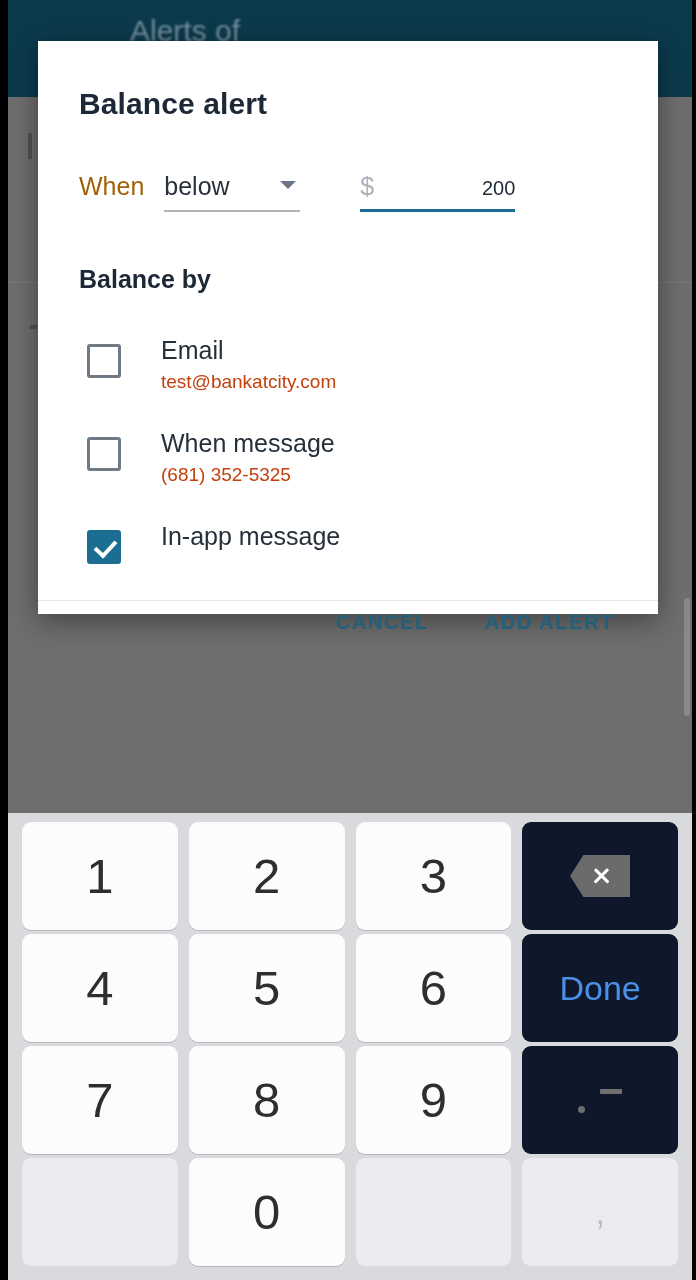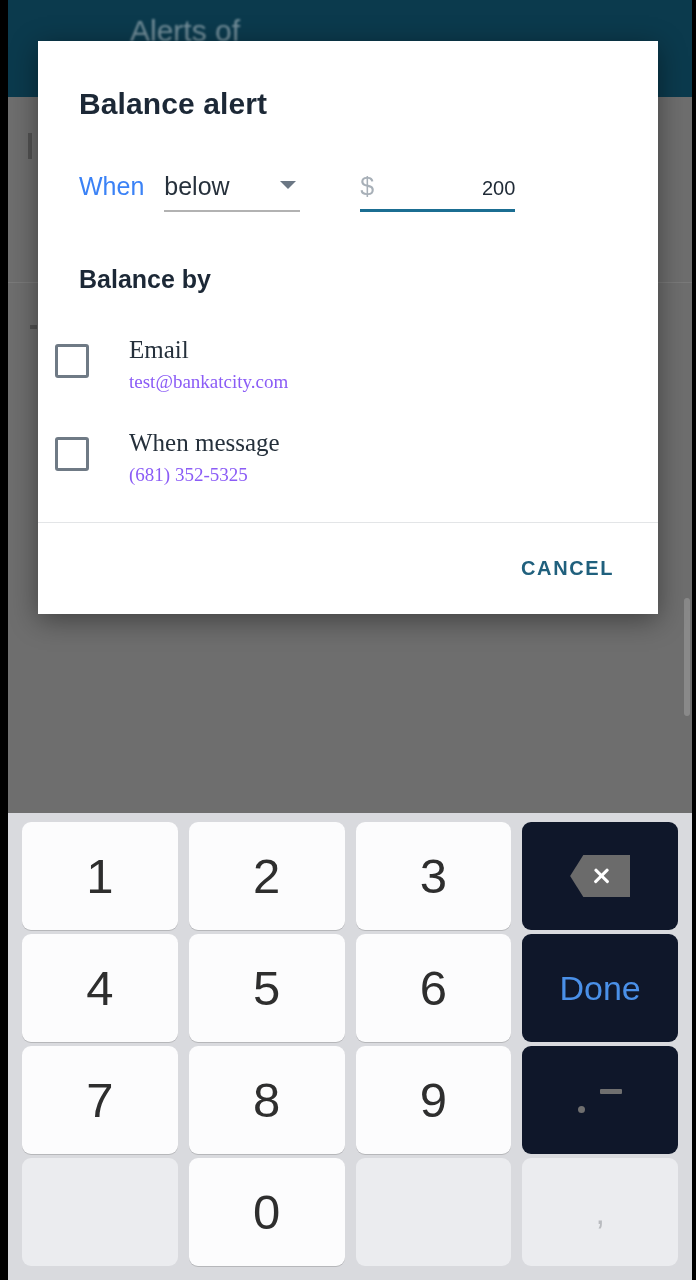--- a/index.html
+++ b/index.html
@@ -100,21 +100,21 @@
   }
 
   
   #when-row {
     display: flex;
     align-items: flex-end;
     margin: 51px 0 0 41px;
   }
   #when-label {
     font-size: 25px;
-    color: #3b82f6;
+    color: #a16207;
     padding-bottom: 11px;
   }
   #condition-field {
     margin-left: 20px;
     width: 136px;
     border-bottom: 2px solid #b2b2b2;
     display: flex;
     align-items: center;
     justify-content: space-between;
     padding-bottom: 9px;
@@ -159,23 +159,22 @@
     color: #1c2836;
   }
 
   #notify-list {
     margin-top: 42px;
     flex: 1 1 auto;
   }
   .notify-row {
     display: flex;
     align-items: flex-start;
-    padding-left: 17px;
+    padding-left: 49px;
     margin-bottom: 36px;
-    font-family: Liberation Serif, serif;
   }
   .checkbox {
     width: 34px;
     height: 34px;
     border: 3px solid #6f7a85;
     border-radius: 3px;
     flex: none;
     margin-top: 8px;
     background: #fff;
     position: relative;
@@ -198,21 +197,21 @@
   .notify-texts {
     margin-left: 40px;
   }
   .notify-title {
     font-size: 25px;
     color: #25303b;
     line-height: 1.12;
   }
   .notify-sub {
     font-size: 19px;
-    color: #8b5cf6;
+    color: #c2410c;
     margin-top: 7px;
   }
 
   
   #dialog-actions {
     border-top: 1px solid #e3e5e7;
     height: 107px;
     display: flex;
     align-items: center;
     justify-content: flex-end;
@@ -371,25 +370,32 @@
       </div>
 
       <div class="notify-row">
         <div class="checkbox"></div>
         <div class="notify-texts">
           <div class="notify-title">When message</div>
           <div class="notify-sub">(681) 352-5325</div>
         </div>
       </div>
 
+      <div class="notify-row">
+        <div class="checkbox checked"></div>
+        <div class="notify-texts">
+          <div class="notify-title">In-app message</div>
+        </div>
+      </div>
 
     </div>
 
     <div id="dialog-actions">
       <button class="dialog-btn" id="btn-cancel">CANCEL</button>
+      <button class="dialog-btn" id="btn-add-alert">ADD ALERT</button>
     </div>
 
   </div>
 
   <div id="keyboard">
 
     <div class="kb-row">
       <div class="kb-key">
         <span>1</span>
       </div>

